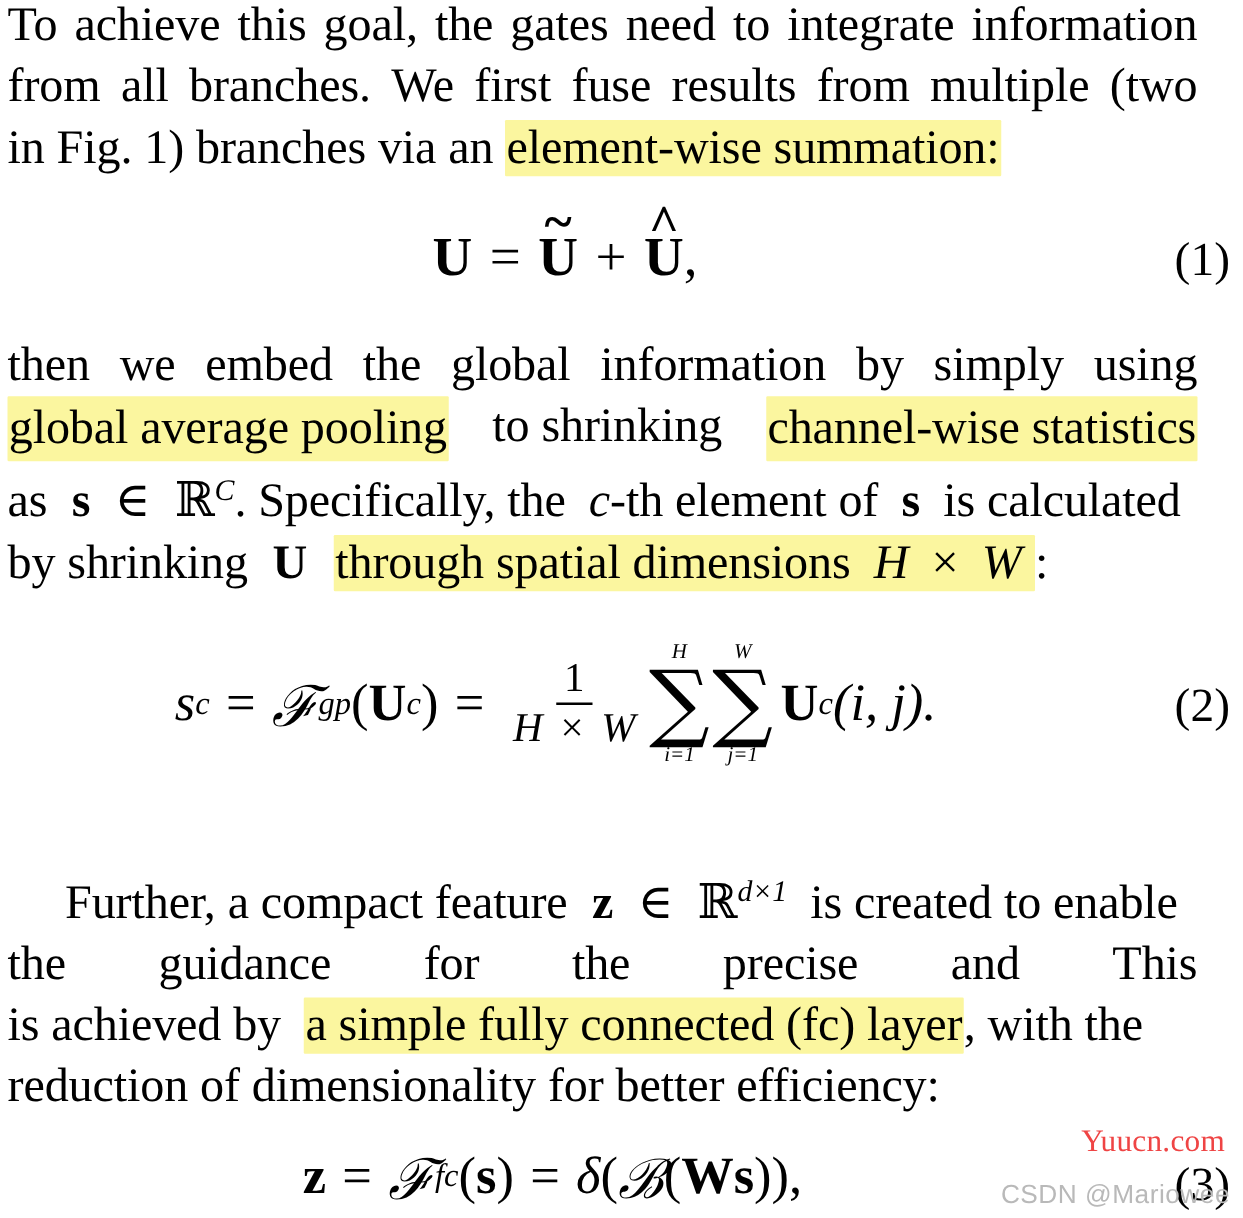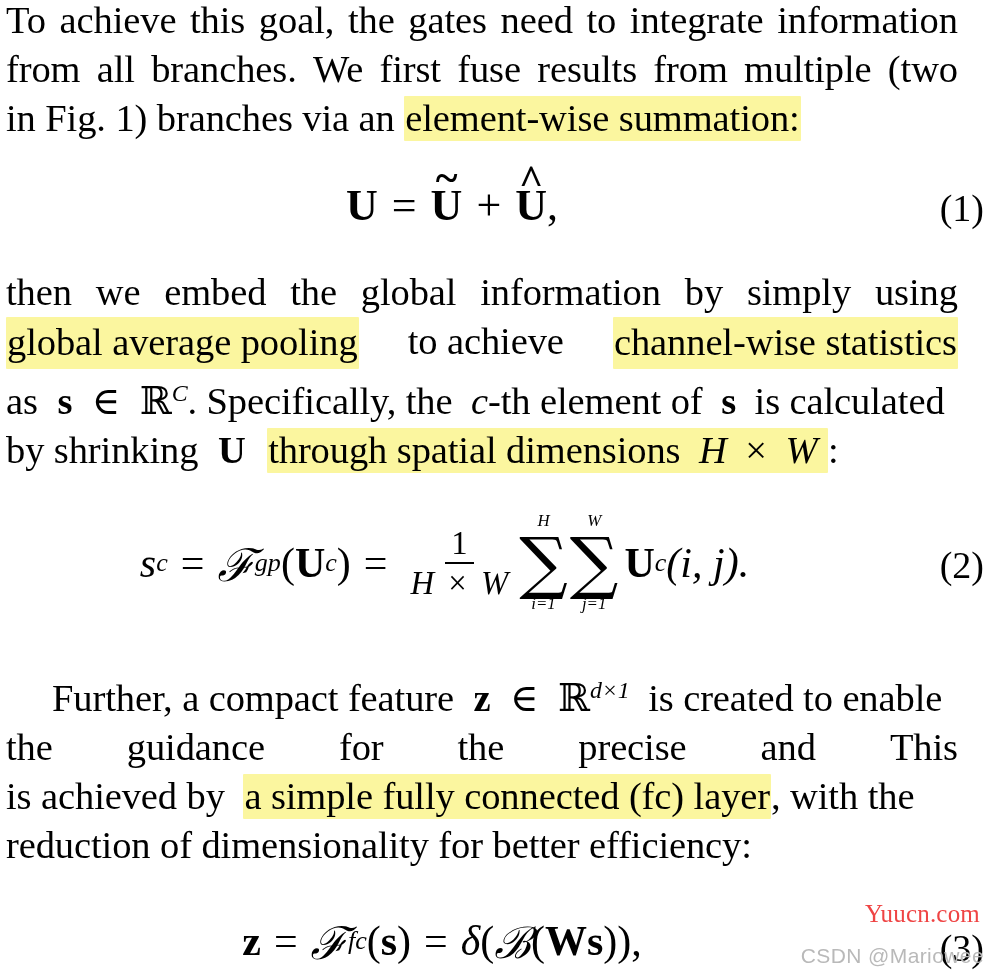--- a/index.html
+++ b/index.html
@@ -214,21 +214,21 @@
       <span>embed</span>
       <span>the</span>
       <span>global</span>
       <span>information</span>
       <span>by</span>
       <span>simply</span>
       <span>using</span>
     </span>
     <span class="line justify">
       <span class="hl">global average pooling</span>
-      <span>to achieve</span>
+      <span>to shrinking</span>
       <span class="hl">channel-wise statistics</span>
     </span>
     <span class="line">
       <span>as</span>
       <span class="bold" style="margin-left:10px;">s</span>
       <span style="margin:0 10px;">∈</span>
       <span class="bb">ℝ</span><span class="sup">C</span><span>. Specifically, the</span>
       <span class="math" style="margin-left:9px;">c</span><span>-th element of</span>
       <span class="bold" style="margin-left:9px;">s</span>
       <span style="margin-left:9px;margin-top:45px;">is calculated</span>
@@ -275,21 +275,21 @@
         <span class="big">∑</span>
         <span class="lim">j=1</span>
       </span>
       <span class="bold" style="margin-left:5px;">U</span>
         <span class="sub">c</span>
         <span class="math">(i, j).</span>
     </div>
     <span class="eqnum" style="top:45px;">(2)</span>
   </div>
 
-  <div class="para" style="position:absolute; left:6px; top:666px; width:952px;">
+  <div class="para" style="position:absolute; left:6px; top:690px; width:952px;">
     <span class="line">
       <span class="indent"></span><span>Further, a compact feature</span>
       <span class="bold" style="margin-left:10px;">z</span>
       <span style="margin:0 10px;">∈</span>
       <span class="bb">ℝ</span><span class="sup">d×1</span>
       <span style="margin-left:9px;">is created to enable</span>
     </span>
     <span class="line justify">
       <span>the</span>
       <span>guidance</span>

